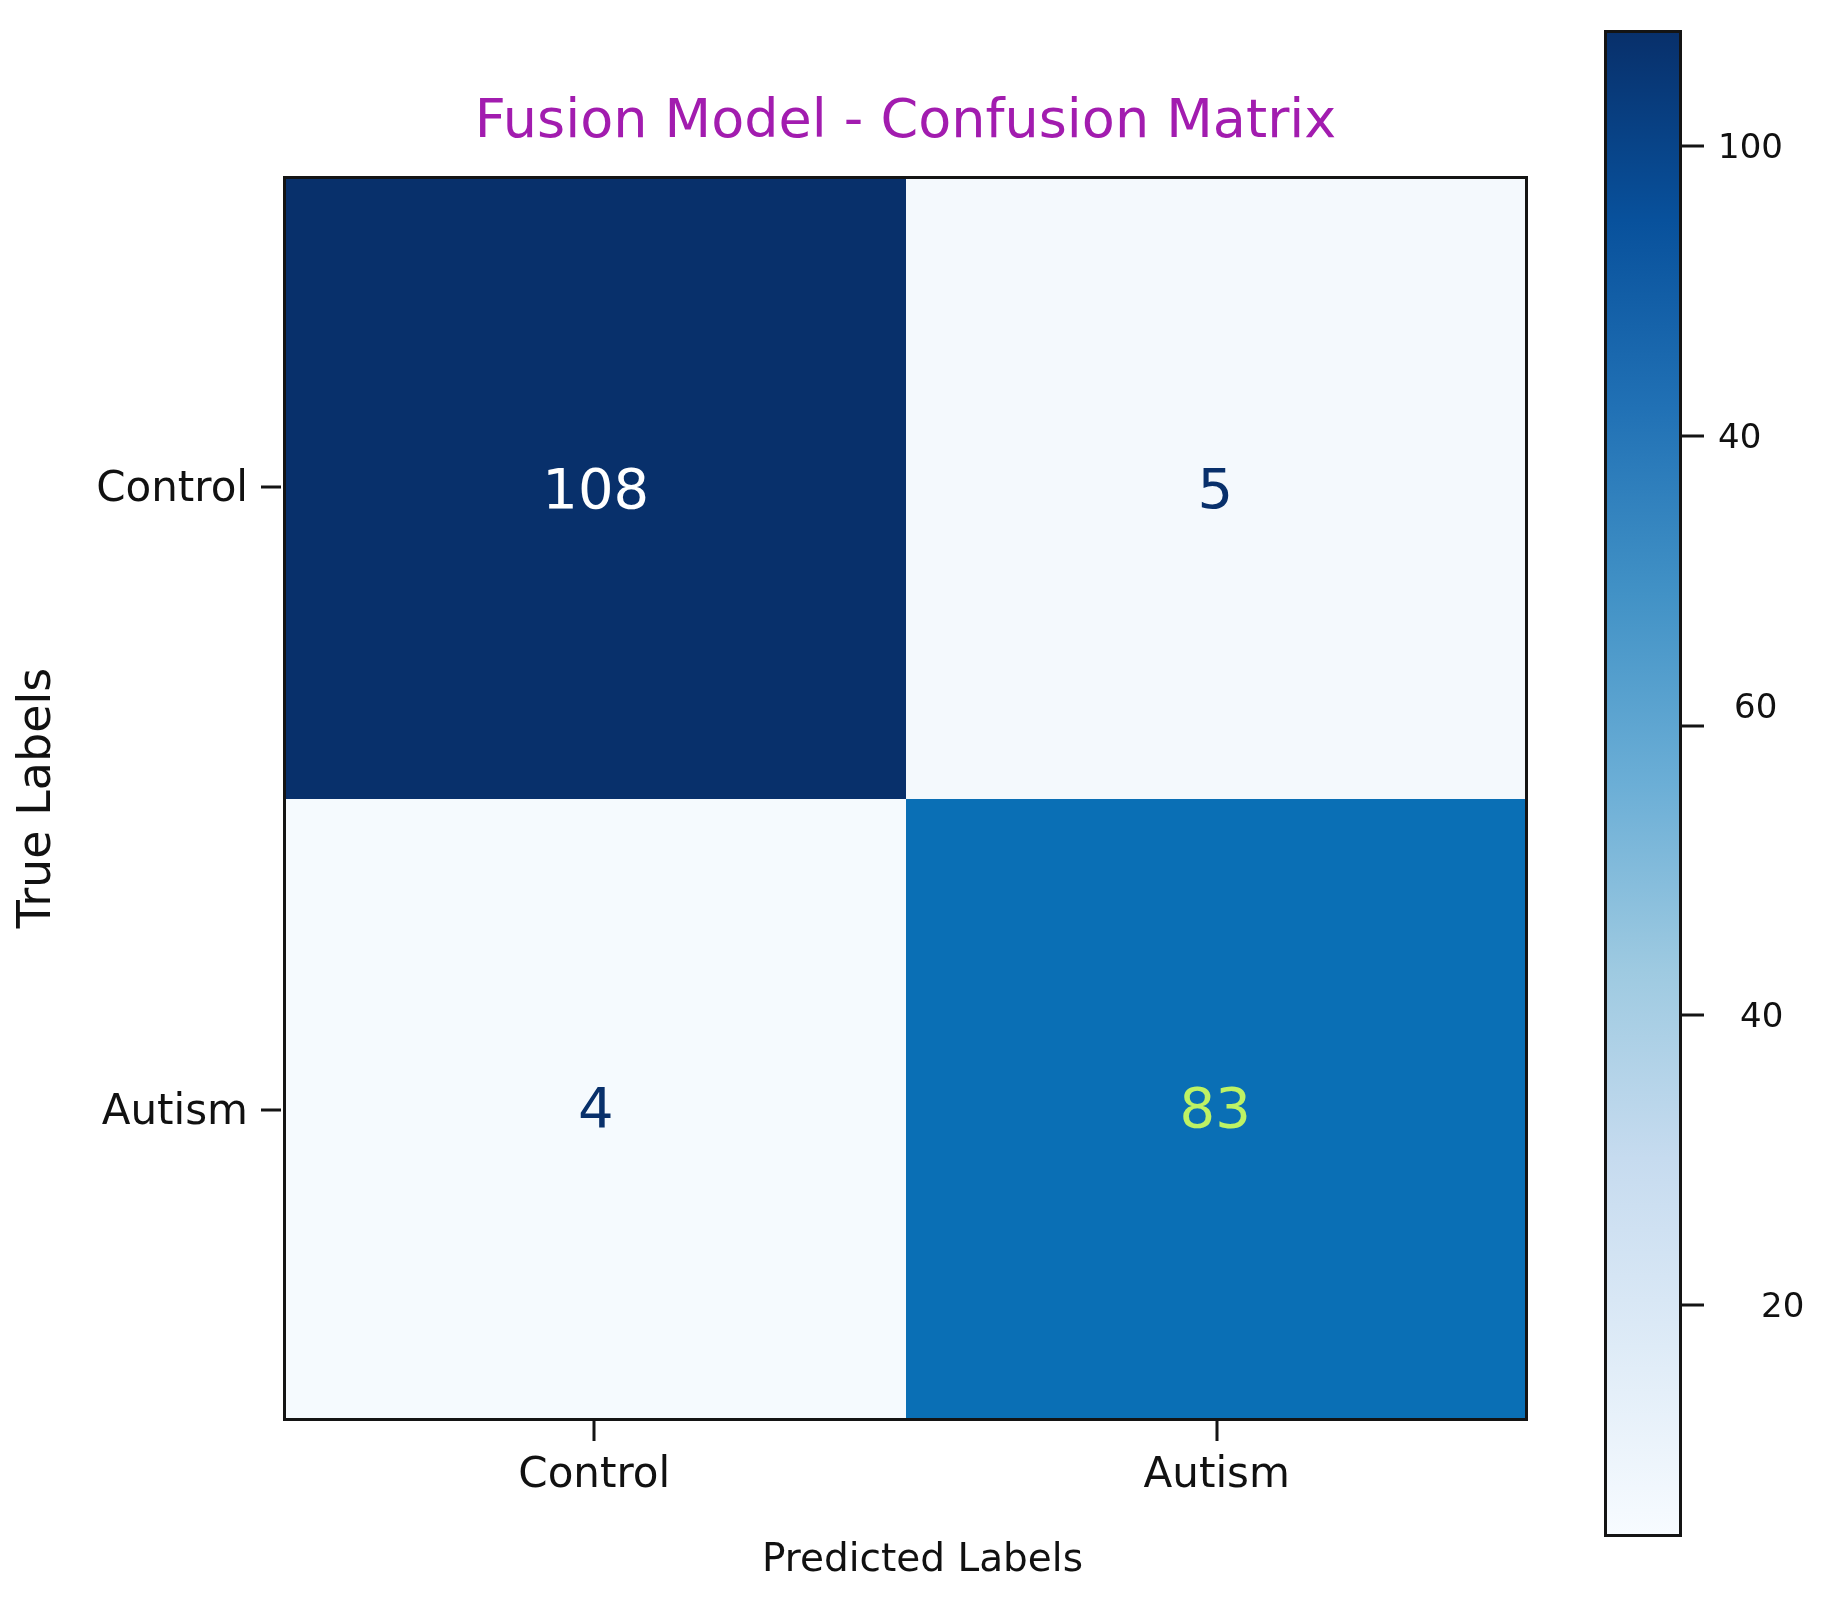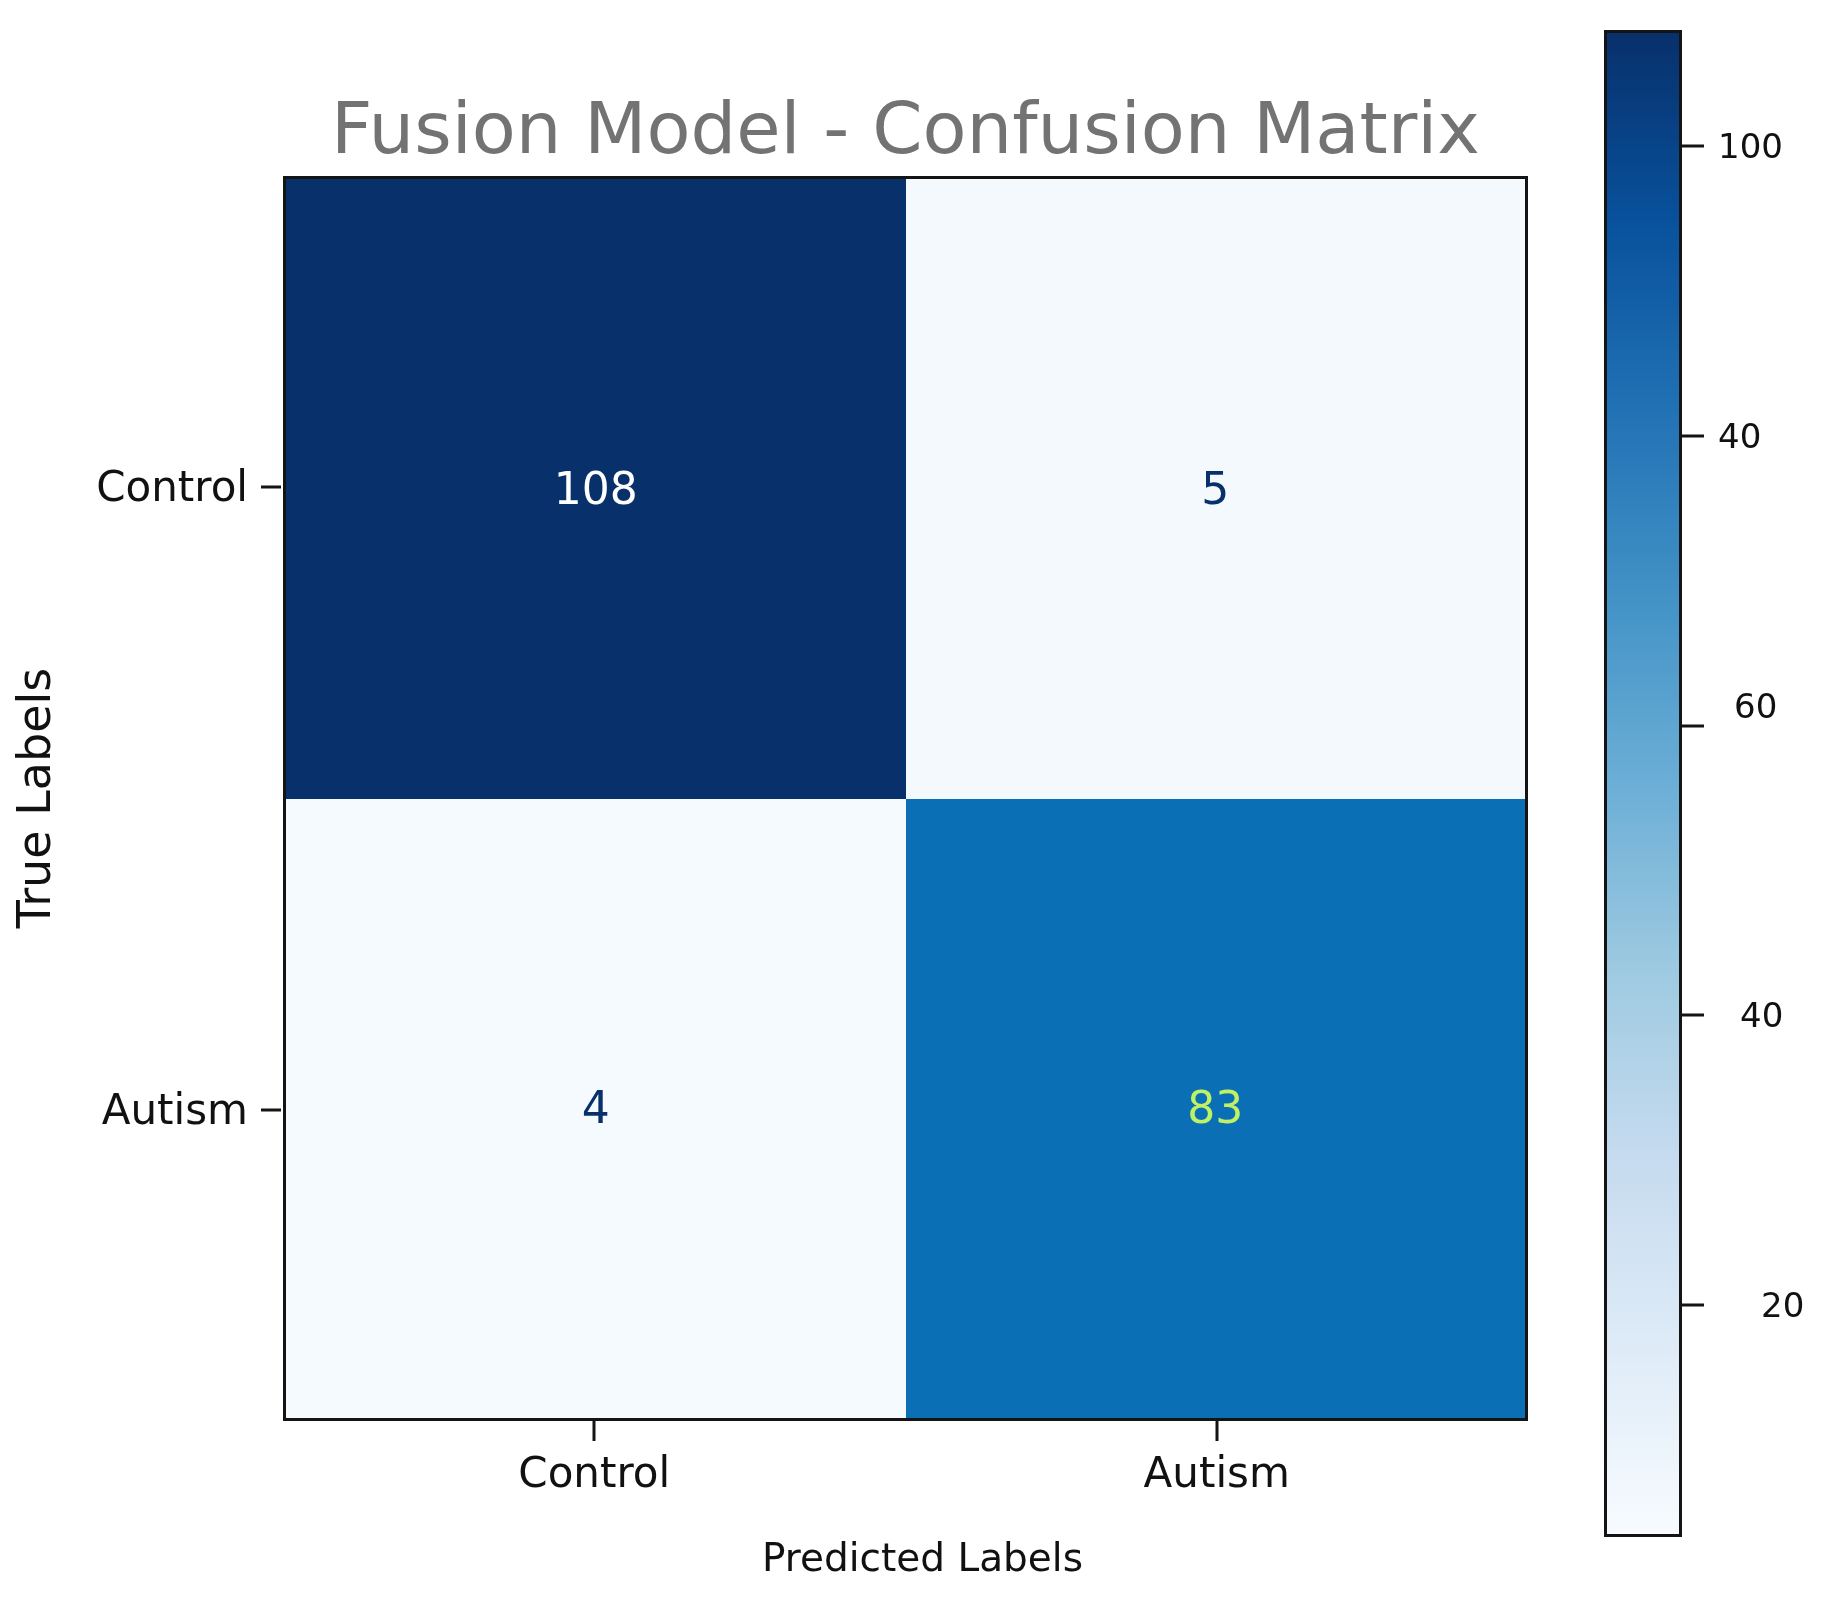--- a/index.html
+++ b/index.html
@@ -15,44 +15,44 @@
     font-family: "DejaVu Sans", "Liberation Sans", sans-serif;
     color: #111111;
     overflow: hidden;
   }
   .title {
     position: absolute;
     left: 283px;
     top: 92px;
     width: 1245px;
     text-align: center;
-    font-size: 72px;
+    font-size: 54px;
     line-height: 1;
-    color: #737373;
+    color: #a21caf;
     white-space: nowrap;
   }
   .plot {
     position: absolute;
     left: 283px;
     top: 176px;
     width: 1245px;
     height: 1245px;
     border: 3px solid #141414;
     box-sizing: border-box;
     display: grid;
     grid-template-columns: 1fr 1fr;
     grid-template-rows: 1fr 1fr;
   }
   .cell {
     display: flex;
     align-items: center;
     justify-content: center;
   }
   .cell span {
-    font-size: 44px;
+    font-size: 56px;
     line-height: 1;
     text-align: center;
   }
   .ytick-label {
     position: absolute;
     left: 0;
     width: 248px;
     text-align: right;
     font-size: 42px;
     line-height: 1;

